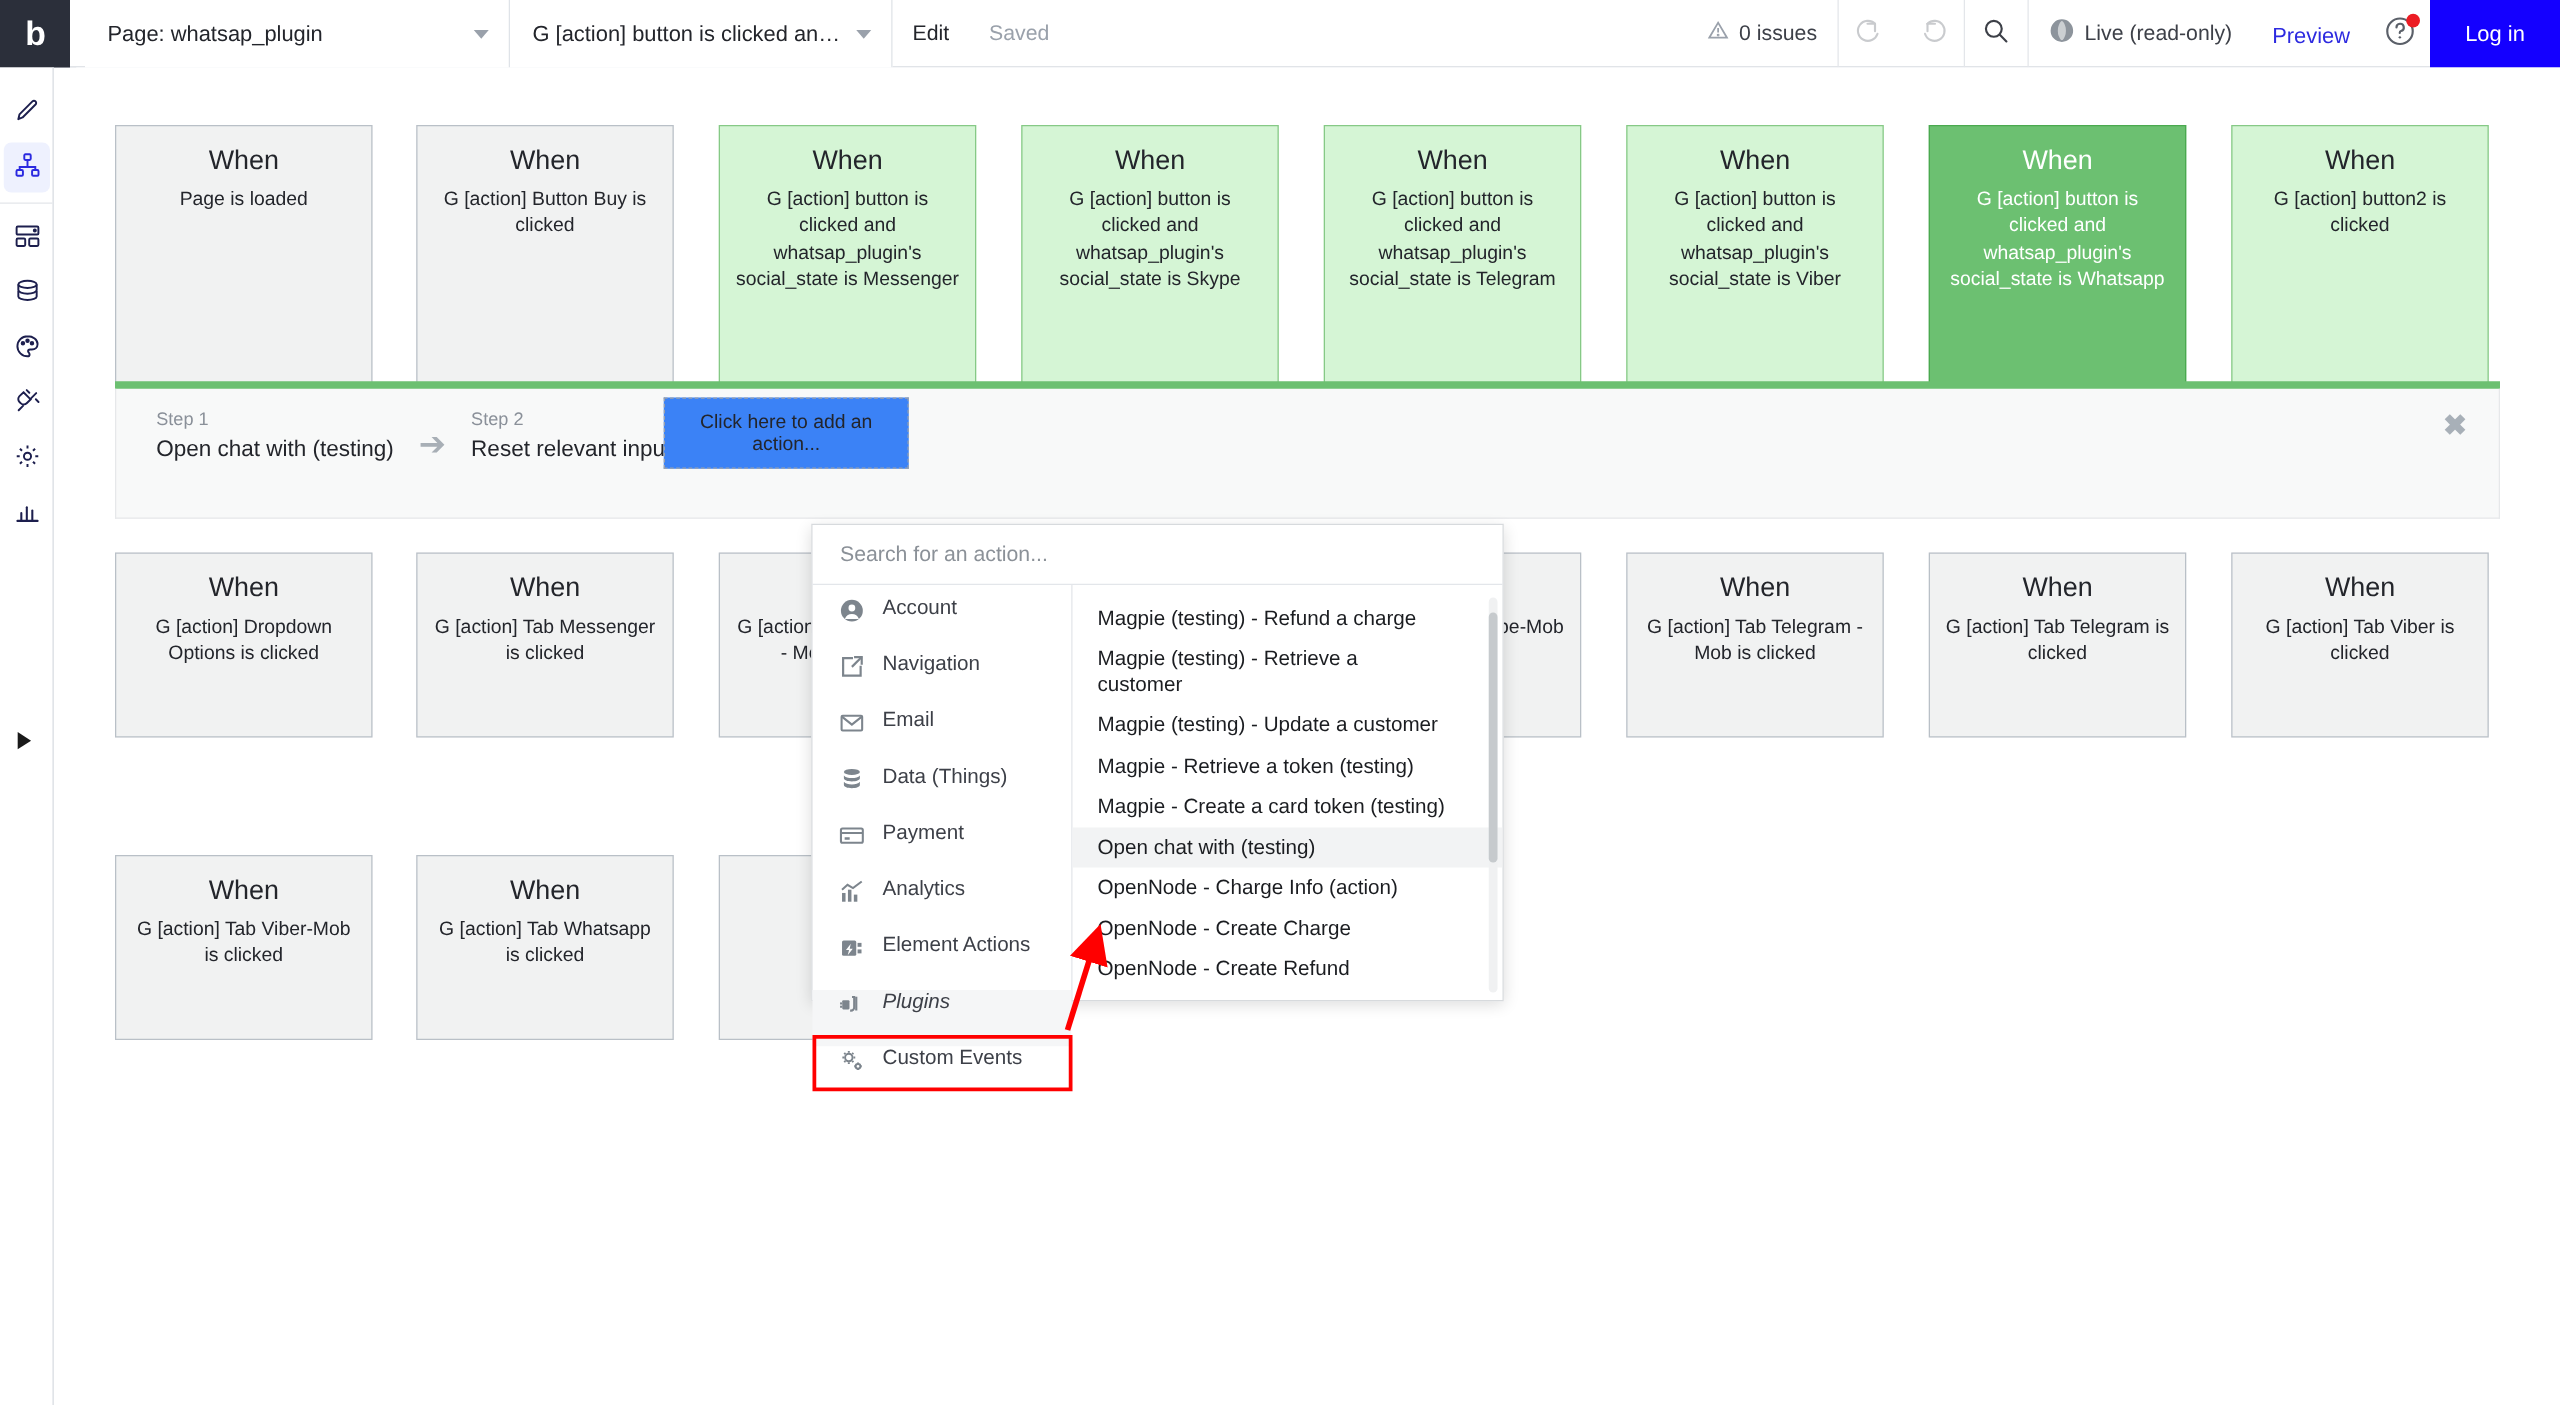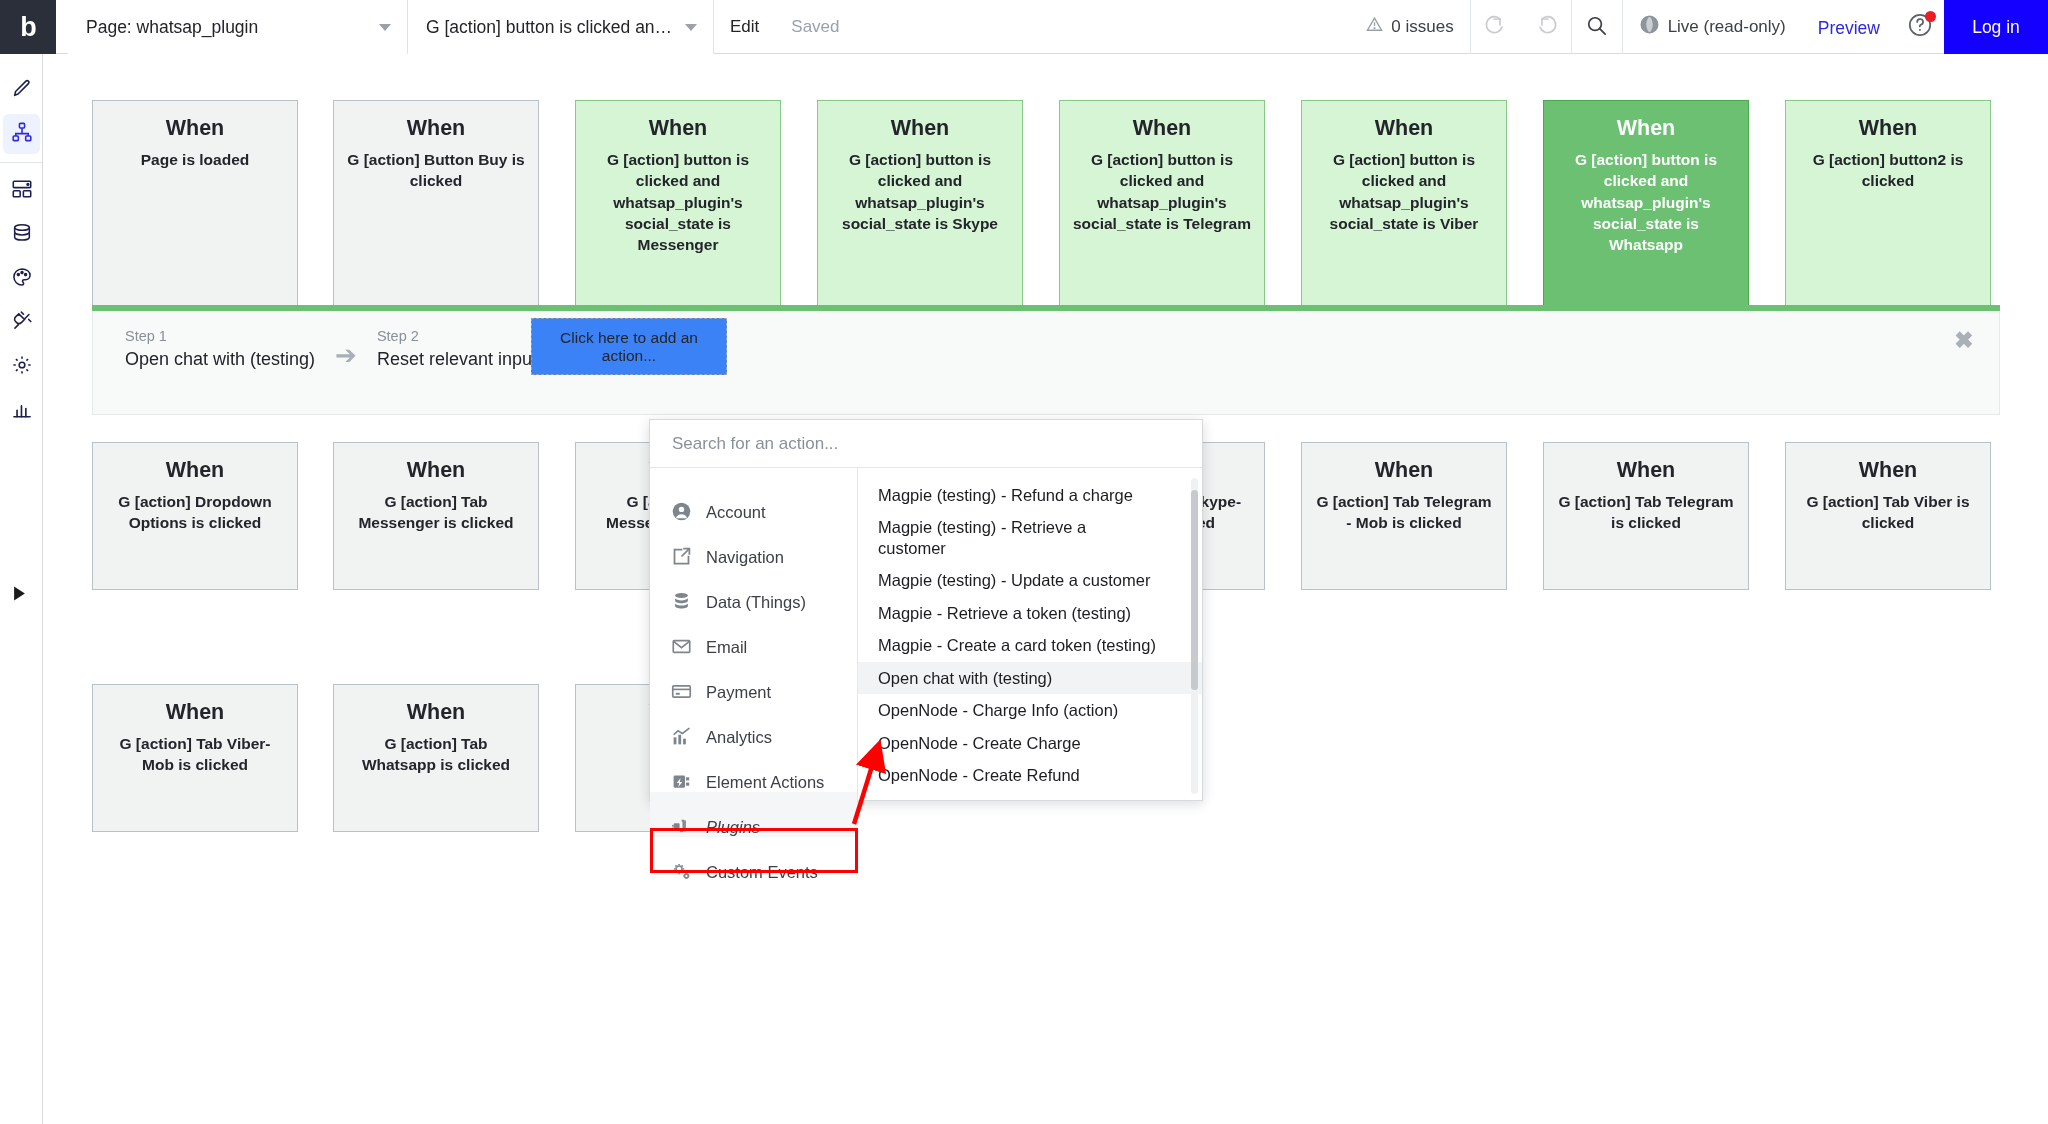--- a/index.html
+++ b/index.html
@@ -74,21 +74,21 @@
   }
 
   
   .canvas {
     position: absolute; top: 54px; left: 61px; width: 1987px; height: 1070px;
     background: #ffffff;
   }
 
   .card {
     position: absolute; background: #f1f2f2; border: 1px solid #b9c0c7;
-    padding: 14px 12px 10px; text-align: center; font-weight: bold;
+    padding: 14px 12px 10px; text-align: center;
   }
   .card .ttl { font-size: 21.5px; color: #23252b; line-height: 1.25; margin-bottom: 7px; }
   .card .sub { font-size: 15.5px; color: #23252b; line-height: 1.38; }
   .card.green { background: #d5f5d5; border-color: #86c986; }
   .card.green-sel { background: #6cc071; border-color: #4aa94f; }
   .card.green-sel .ttl, .card.green-sel .sub { color: #ffffff; }
 
   
   .actionbar {
     position: absolute; left: 31px; top: 257px; width: 1908px; height: 104px;
@@ -123,21 +123,21 @@
     background: #ffffff; border: 1px solid #d7dadd;
     box-shadow: 0 3px 12px rgba(0,0,0,.14); z-index: 50;
   }
   .dd-search {
     height: 48px; border-bottom: 1px solid #e3e6ea; display: flex; align-items: center;
     padding: 0 22px; font-size: 17px; color: #8b9198;
   }
   .dd-body { display: flex; height: 333px; }
   .dd-cats { width: 208px; border-right: 1px solid #e3e6ea; padding-top: 9px; position: relative; }
   .cat {
-    display: flex; align-items: flex-end; gap: 14px; height: 45px; padding: 0 10px 0 20px;
+    display: flex; align-items: flex-start; gap: 14px; height: 45px; padding: 0 10px 0 20px;
     font-size: 16.5px; color: #3d4048; cursor: pointer; position: relative;
   }
   .cat.selected { background: #f5f6f7; font-style: italic; }
   .cat-icon { width: 22px; height: 22px; display: flex; align-items: center; justify-content: center; flex: 0 0 22px; }
   .cat-hl {
     position: absolute; left: 0px; top: 360px; width: 208px; height: 45px;
     border: 3px solid #ff0000; pointer-events: none; z-index: 60; box-sizing: border-box;
   }
   .dd-list { flex: 1; padding: 11px 0 0 0; overflow: hidden; position: relative; }
   .opt {
@@ -474,37 +474,37 @@
             <path d="M13 4H4v16h16v-9"></path>
               <polyline points="14,3 21,3 21,10"></polyline>
               <line x1="21" y1="3" x2="12" y2="12"></line>
           </svg>
         </span>
         <span>Navigation</span>
       </div>
 
       <div class="cat">
         <span class="cat-icon">
+          <svg width="21" height="21" viewBox="0 0 24 24" fill="none" stroke="#7d858d" stroke-width="1.9">
+            <rect x="2.6" y="5.2" width="18.8" height="13.6" rx="1"></rect>
+              <polyline points="2.6,5.8 12,13.4 21.4,5.8"></polyline>
+          </svg>
+        </span>
+        <span>Email</span>
+      </div>
+
+      <div class="cat">
+        <span class="cat-icon">
           <svg width="21" height="21" viewBox="0 0 24 24" fill="#7d858d">
             <ellipse cx="12" cy="5.2" rx="7.3" ry="2.8"></ellipse>
             <path d="M4.7 8.4c1.3 1.6 4 2.4 7.3 2.4s6-0.8 7.3-2.4v2.6c0 1.6-3.3 2.9-7.3 2.9s-7.3-1.3-7.3-2.9z"></path>
             <path d="M4.7 14.2c1.3 1.6 4 2.4 7.3 2.4s6-0.8 7.3-2.4v2.9c0 1.6-3.3 2.9-7.3 2.9s-7.3-1.3-7.3-2.9z"></path>
           </svg>
         </span>
         <span>Data (Things)</span>
-      </div>
-
-      <div class="cat">
-        <span class="cat-icon">
-          <svg width="21" height="21" viewBox="0 0 24 24" fill="none" stroke="#7d858d" stroke-width="1.9">
-            <rect x="2.6" y="5.2" width="18.8" height="13.6" rx="1"></rect>
-              <polyline points="2.6,5.8 12,13.4 21.4,5.8"></polyline>
-          </svg>
-        </span>
-        <span>Email</span>
       </div>
 
       <div class="cat">
         <span class="cat-icon">
           <svg width="21" height="21" viewBox="0 0 24 24" fill="none" stroke="#7d858d" stroke-width="1.9">
             <rect x="2" y="5.5" width="20" height="13" rx="1.4"></rect>
               <line x1="2" y1="9.6" x2="22" y2="9.6"></line>
             <line x1="5.4" y1="14.6" x2="10" y2="14.6" stroke-width="2.2"></line>
           </svg>
         </span>

